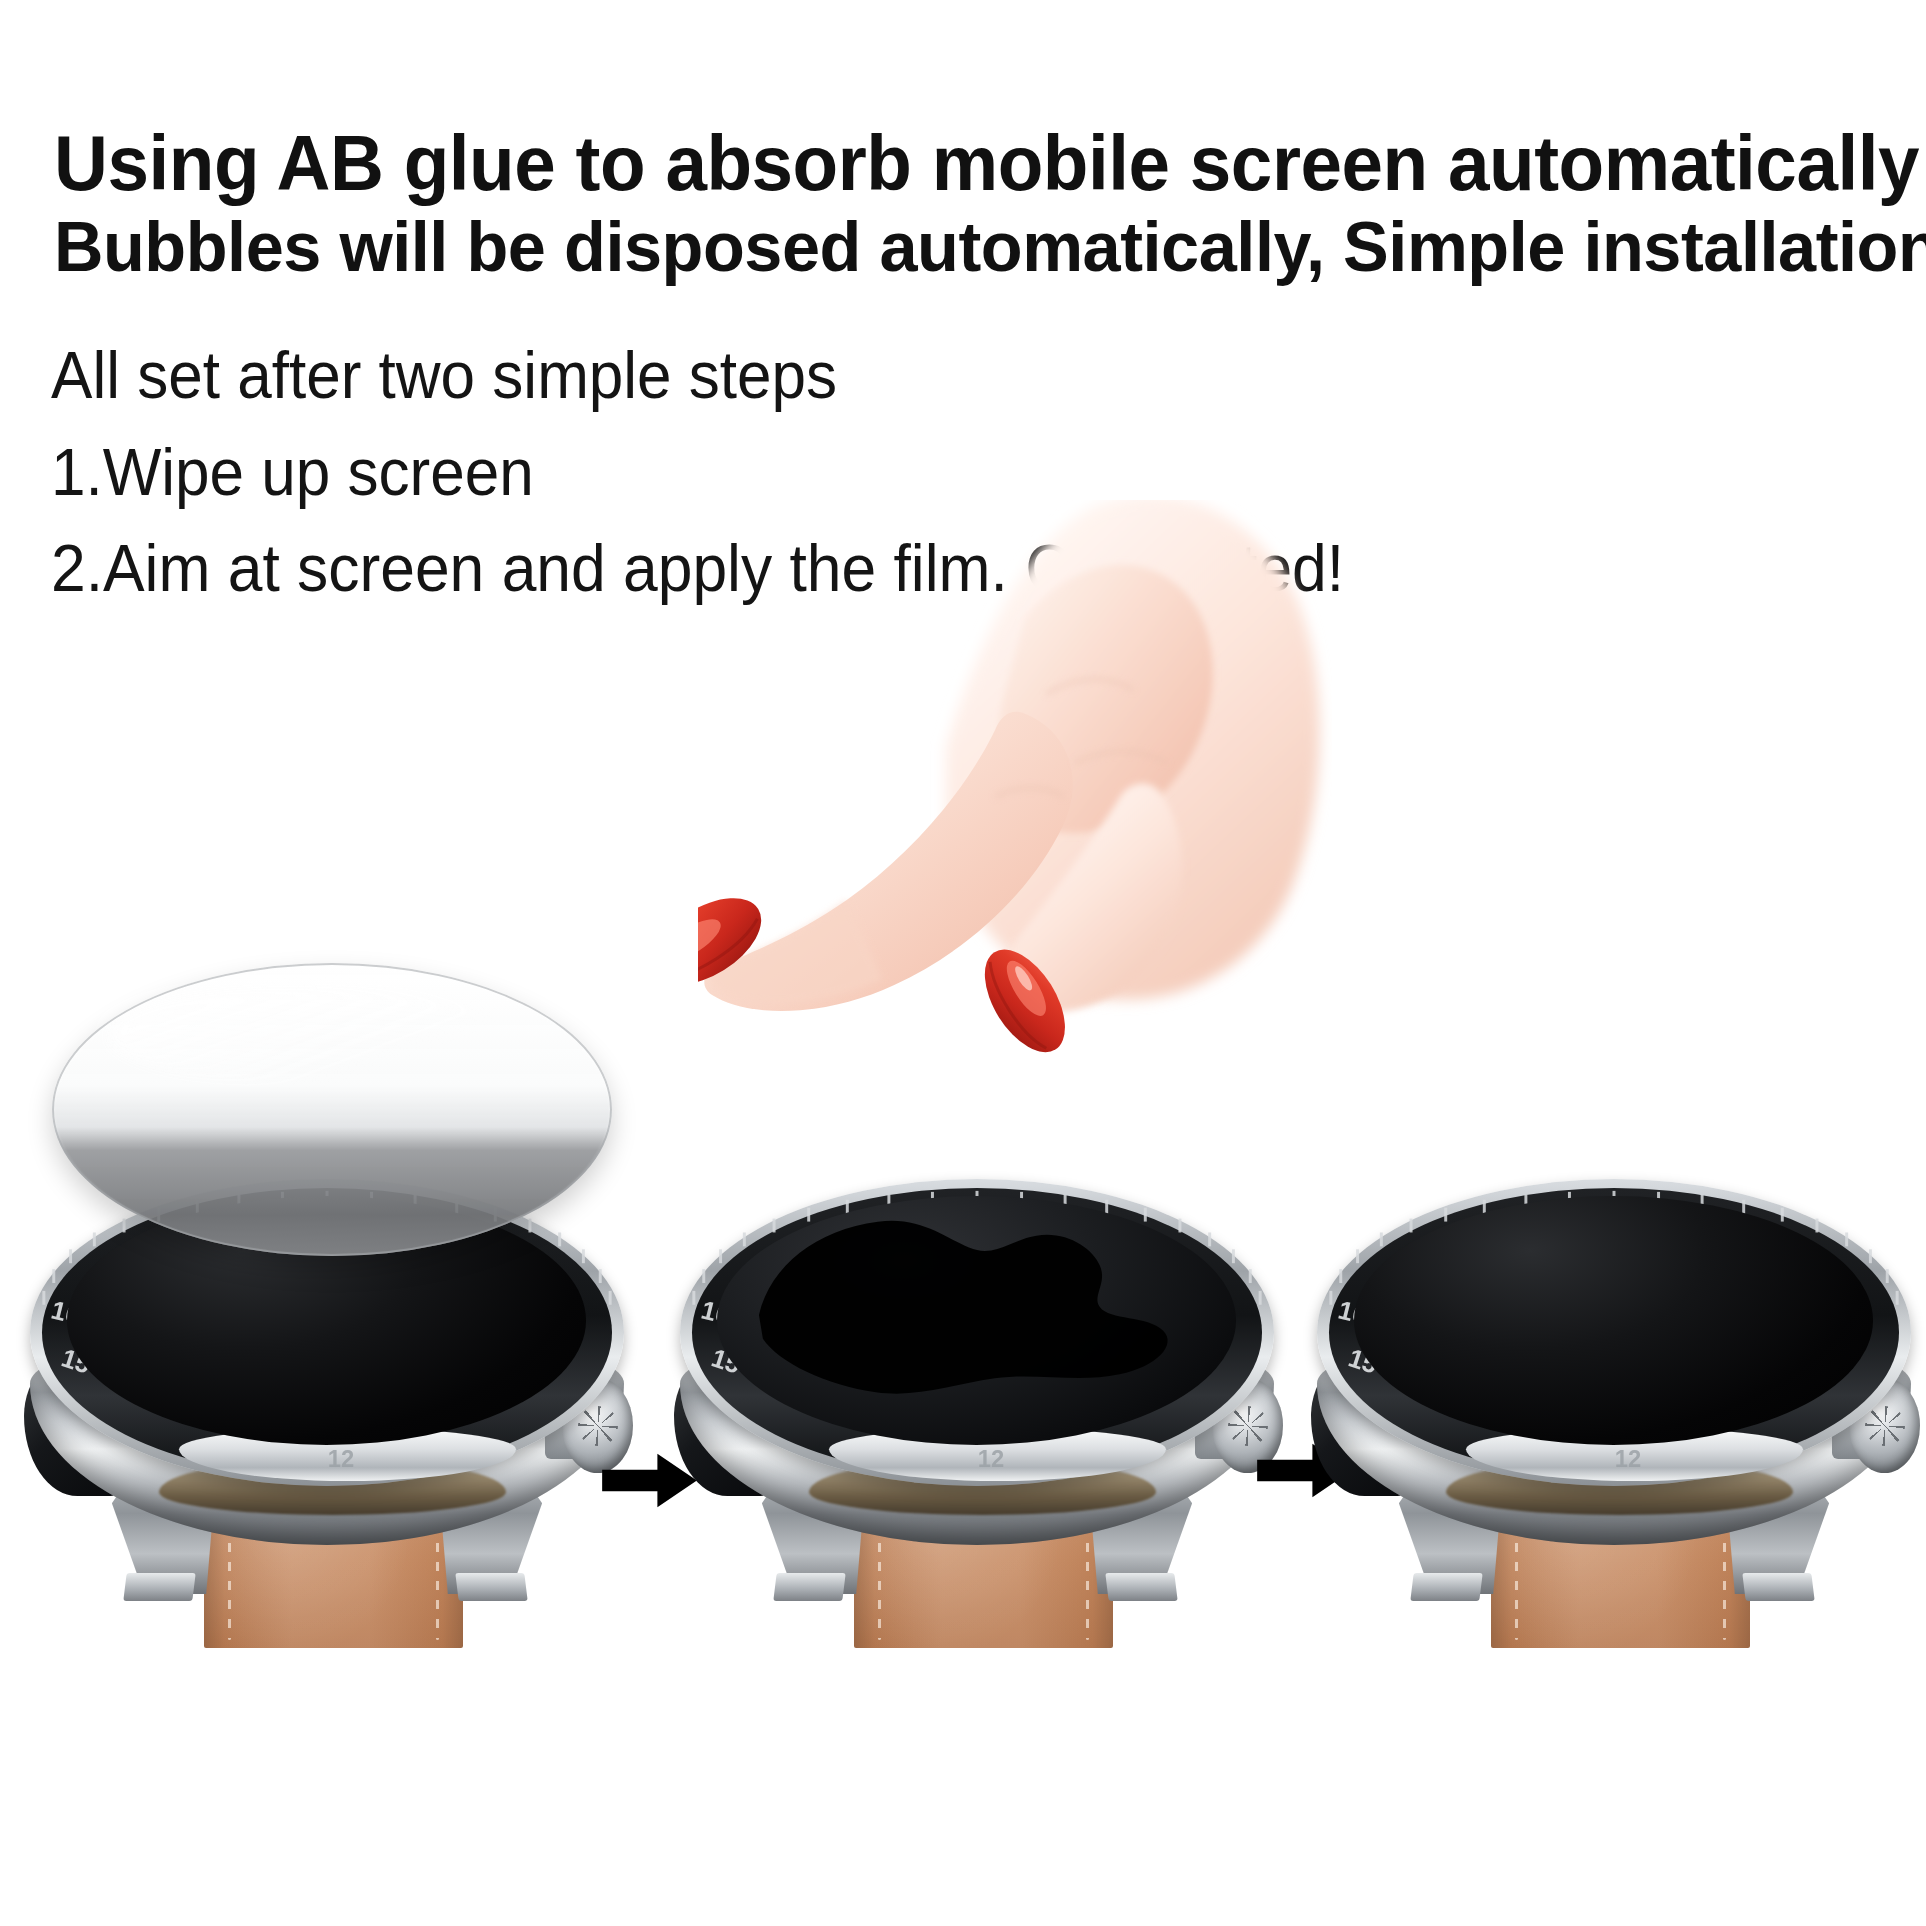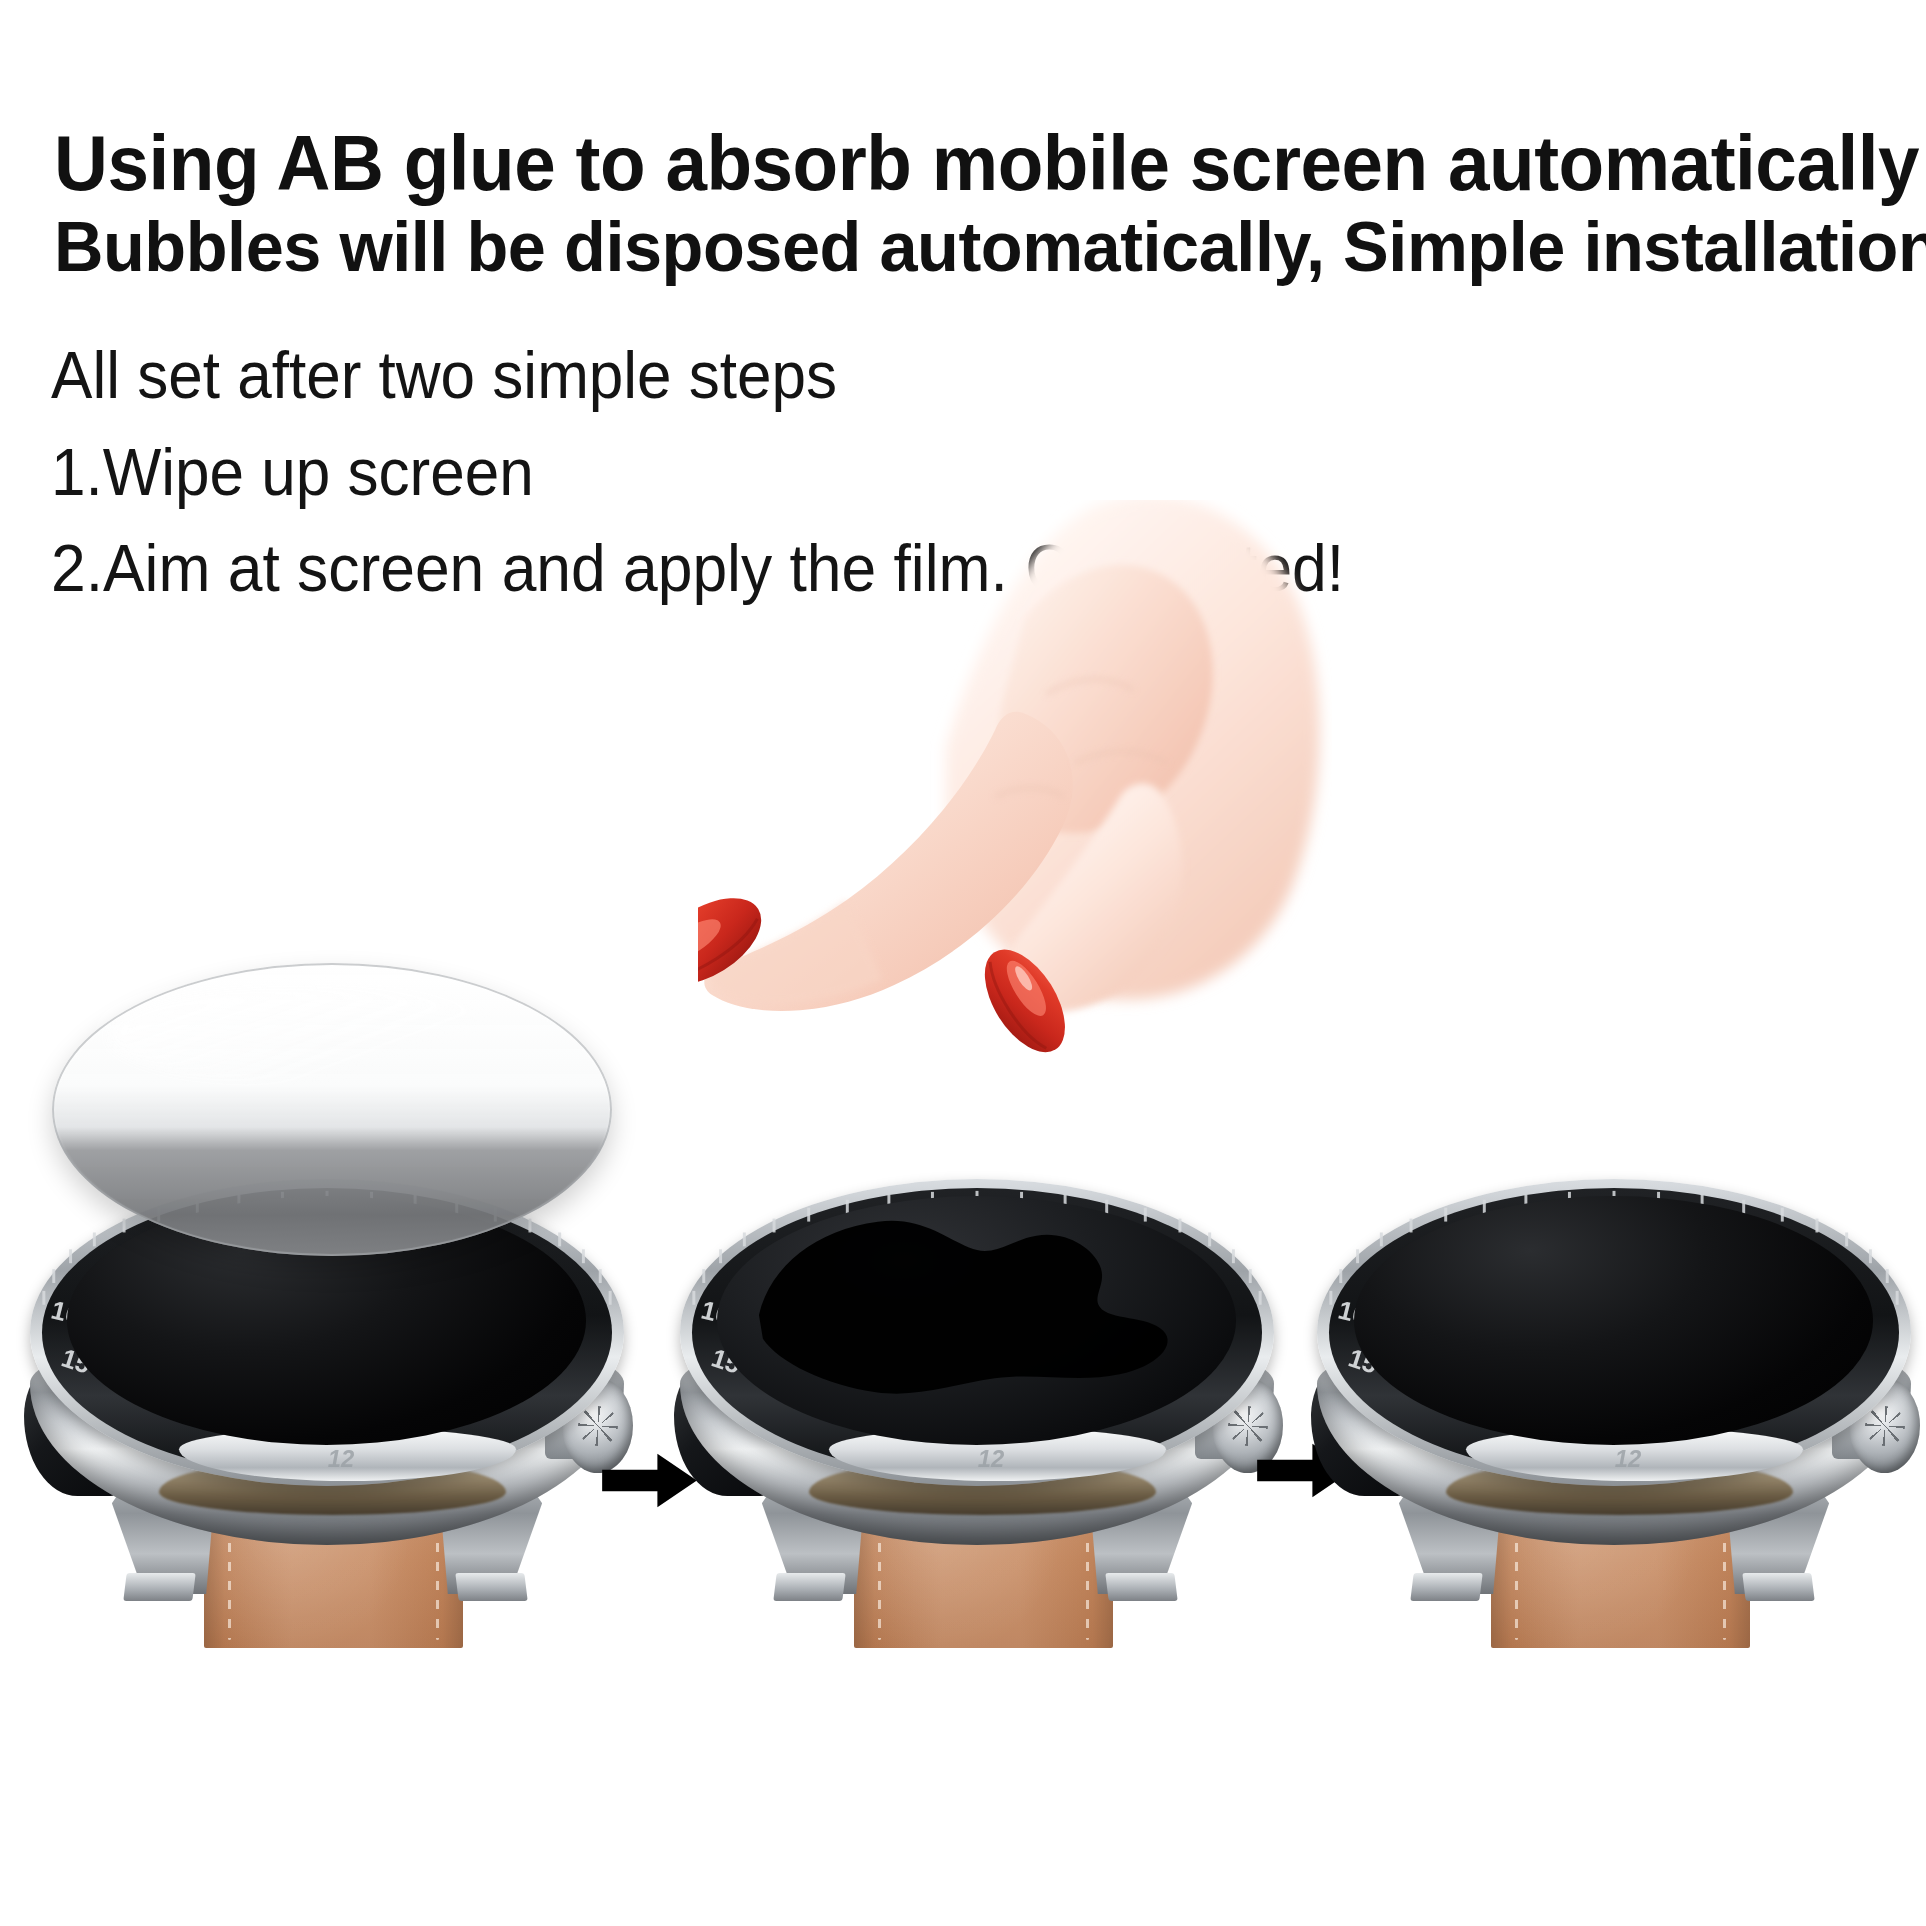--- a/index.html
+++ b/index.html
@@ -263,21 +263,20 @@
 
   
   .bezel-plate {
     position: absolute;
     left: 149px;
     top: 249px;
     width: 337px;
     height: 53px;
     border-radius: 50% / 40% 40% 60% 60%;
     background: linear-gradient(180deg, #fbfcfc 0%, #dcdfe2 40%, #b0b5ba 75%, #f0f2f3 100%);
-    font-style: italic;
   }
 
   
   .screen {
     position: absolute;
     left: 57px;
     top: 166px;
     width: 519px;
     height: 249px;
     border-radius: 50%;

